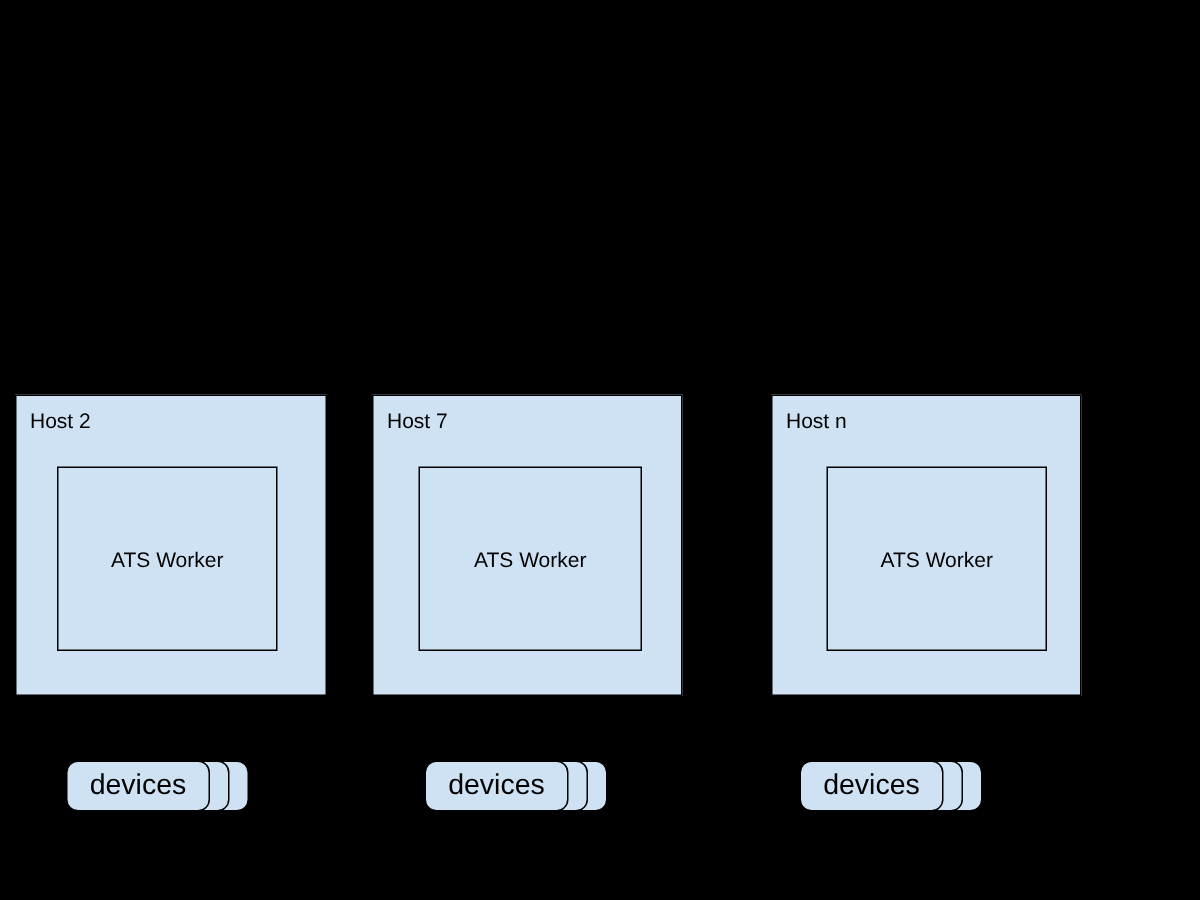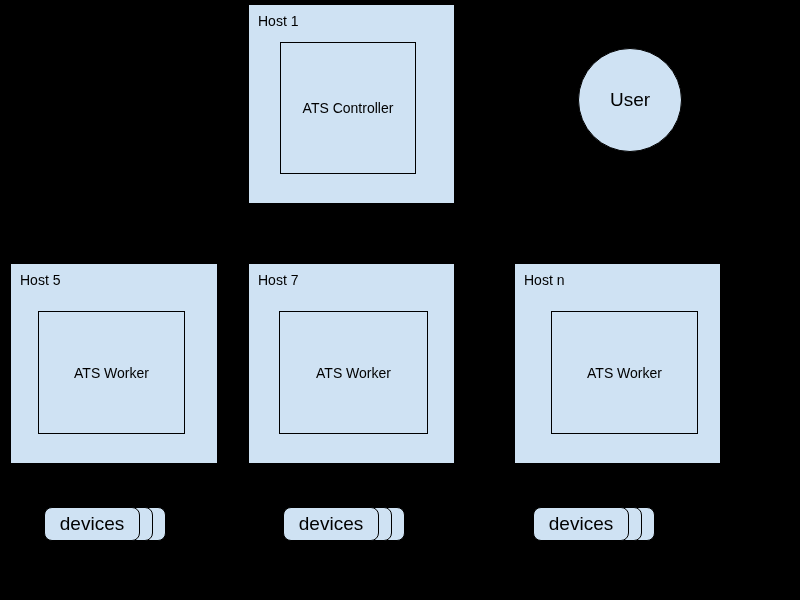--- a/index.html
+++ b/index.html
@@ -105,33 +105,24 @@
   }
   .ds1 { left: 44px;  top: 507px; }
   .ds2 { left: 283px; top: 507px; }
   .ds3 { left: 533px; top: 507px; }
 </style>
 </head>
 <body>
 
 <div class="stage">
 
-  <div class="host host1">
-    <div class="host-label">Host 1</div>
-    <div class="component">
-      <span>ATS Controller</span>
-    </div>
-  </div>
 
-  <div class="user-circle">
-    <span>User</span>
-  </div>
 
   <div class="host host2">
-    <div class="host-label">Host 5</div>
+    <div class="host-label">Host 2</div>
     <div class="component">
       <span>ATS Worker</span>
     </div>
   </div>
 
   <div class="host host3">
     <div class="host-label">Host 7</div>
     <div class="component">
       <span>ATS Worker</span>
     </div>

